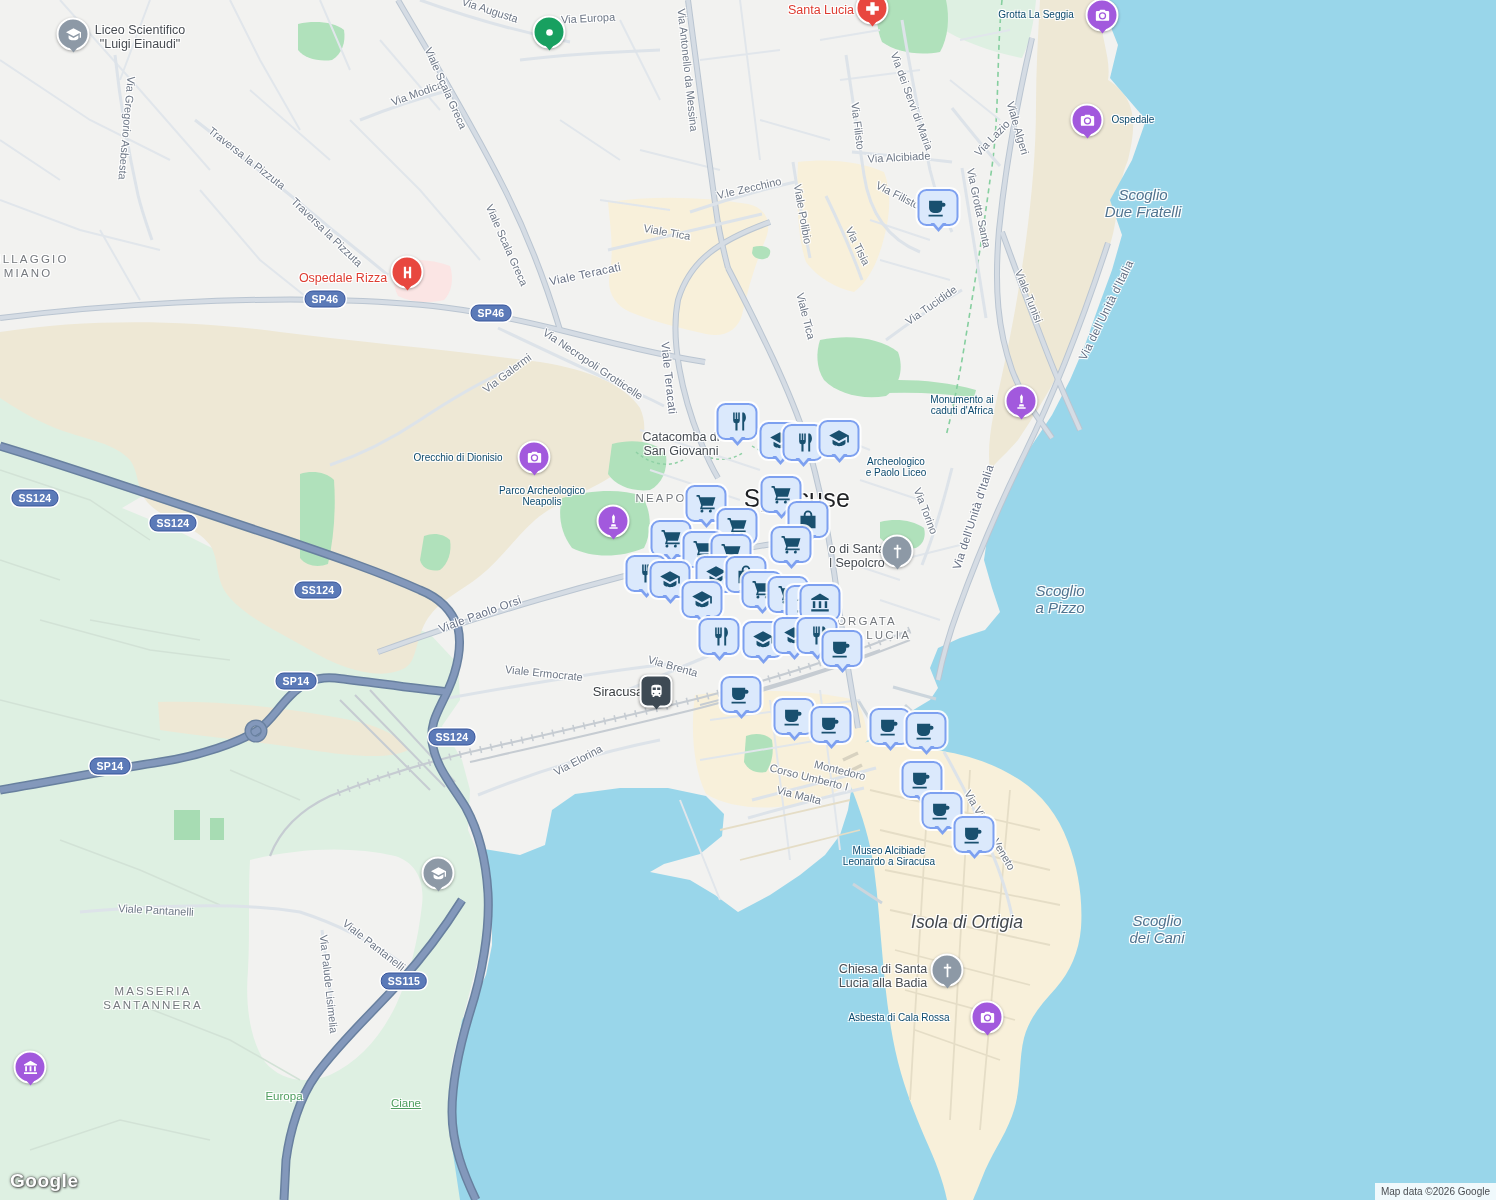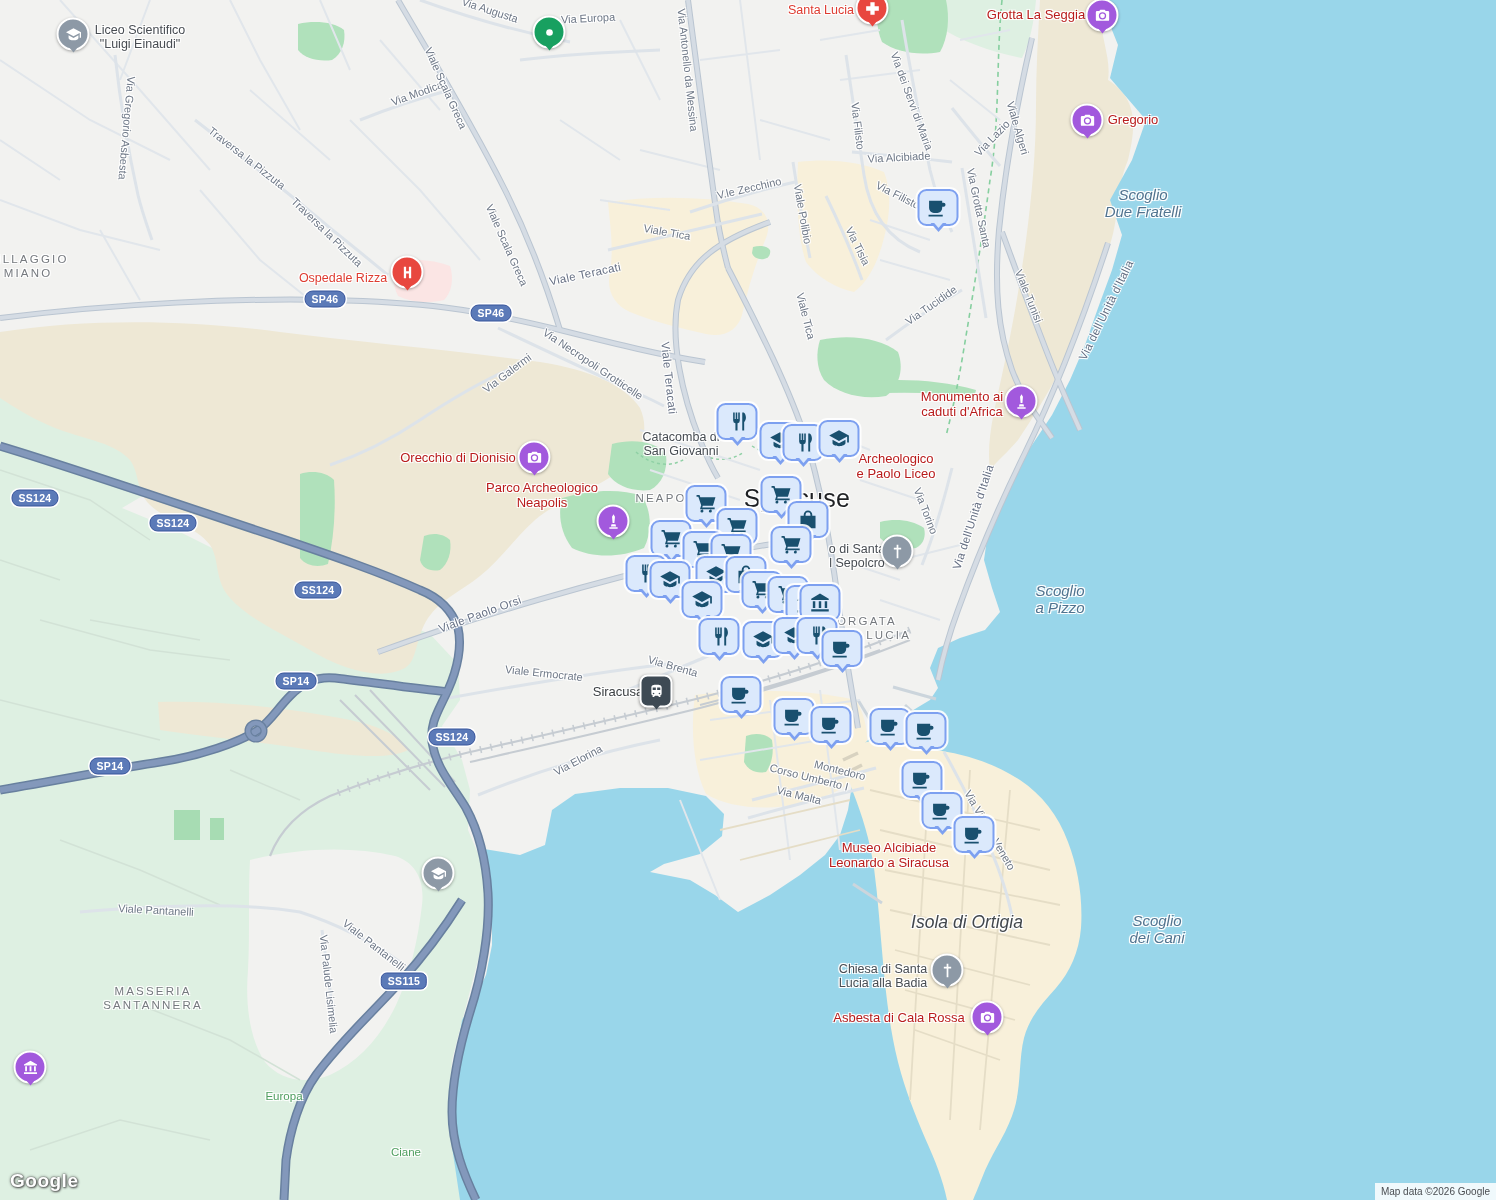--- a/index.html
+++ b/index.html
@@ -7,21 +7,21 @@
        font-family:"Liberation Sans",sans-serif;background:#f2f2f0;}
   #base{position:absolute;left:0;top:0;}
   .layer{position:absolute;left:0;top:0;width:100%;height:100%;pointer-events:none;}
   .lbl{position:absolute;transform:translate(-50%,-50%);white-space:nowrap;text-align:center;
        text-shadow:-1px -1px 0 #fff,1px -1px 0 #fff,-1px 1px 0 #fff,1px 1px 0 #fff,0 0 3px #fff;}
   .st{font-size:11px;color:#6e7887;font-weight:400;}
   .st-lg{font-size:11.5px;color:#667084;letter-spacing:.3px;}
   .loc{font-size:11.5px;color:#75797e;letter-spacing:2.2px;font-weight:500;line-height:1.25;}
   .city{font-size:25px;color:#1f2124;font-weight:500;letter-spacing:.3px;}
   .poi-dark{font-size:12.5px;color:#474c52;font-weight:500;line-height:1.14;}
-  .poi-purple{font-size:13px;color:#b91c1c;font-weight:500;line-height:1.14;}
+  .poi-purple{font-size:10px;color:#0c4a6e;font-weight:500;line-height:1.14;}
   .poi-red{font-size:12.5px;color:#de3b30;font-weight:500;line-height:1.14;}
   .water-lbl{font-size:15px;color:#50738f;font-style:italic;line-height:1.12;font-weight:400;}
   .island{font-size:17.5px;color:#42474c;font-style:italic;font-weight:500;}
   .green-lbl{font-size:11.5px;color:#4f9e5f;font-weight:500;}
   .station{font-size:13px;color:#3c4043;font-weight:500;}
   .shield{position:absolute;transform:translate(-50%,-50%);background:#5b7ab8;color:#fff;
           font-size:10.5px;font-weight:700;padding:1px 6px 2px;border-radius:8px;
           border:1px solid #37549b;box-shadow:0 0 0 1.5px #fff;letter-spacing:.3px;}
   .pin{position:absolute;width:37px;height:33px;background:#dbe9fc;border:2px solid #7da0f0;
        border-radius:9px;display:flex;align-items:center;justify-content:center;
@@ -243,21 +243,21 @@
       <div class="lbl poi-red" style="left: 821px; top: 10px;">
         <div>Santa Lucia</div>
       </div>
       <div class="lbl poi-red" style="left: 343px; top: 278px;">
         <div>Ospedale Rizza</div>
       </div>
       <div class="lbl poi-purple" style="left: 1036px; top: 15px;">
         <div>Grotta La Seggia</div>
       </div>
       <div class="lbl poi-purple" style="left: 1133px; top: 120px;">
-        <div>Gregorio</div>
+        <div>Ospedale</div>
       </div>
       <div class="lbl water-lbl" style="left: 1143px; top: 204px;">
         <div>Scoglio</div>
         <div>Due Fratelli</div>
       </div>
       <div class="lbl water-lbl" style="left: 1060px; top: 600px;">
         <div>Scoglio</div>
         <div>a Pizzo</div>
       </div>
       <div class="lbl water-lbl" style="left: 1157px; top: 930px;">
@@ -314,32 +314,32 @@
       <div class="lbl poi-dark" style="left: 883px; top: 976px;">
         <div>Chiesa di Santa</div>
         <div>Lucia alla Badia</div>
       </div>
       <div class="lbl poi-purple" style="left: 899px; top: 1018px;">
         <div>Asbesta di Cala Rossa</div>
       </div>
       <div class="lbl green-lbl" style="left: 284px; top: 1096px;">
         <div>Europa</div>
       </div>
-      <div class="lbl green-lbl" style="left: 406px; top: 1152px;">
+      <div class="lbl green-lbl" style="left: 406px; top: 1103px; text-decoration: underline;">
         <div>Ciane</div>
       </div>
       <div class="shield" style="left: 325px; top: 299px;">SP46</div>
       <div class="shield" style="left: 491px; top: 313px;">SP46</div>
       <div class="shield" style="left: 35px; top: 498px;">SS124</div>
       <div class="shield" style="left: 173px; top: 523px;">SS124</div>
       <div class="shield" style="left: 318px; top: 590px;">SS124</div>
       <div class="shield" style="left: 452px; top: 737px;">SS124</div>
       <div class="shield" style="left: 296px; top: 681px;">SP14</div>
       <div class="shield" style="left: 110px; top: 766px;">SP14</div>
-      <div class="shield" style="left: 404px; top: 981px; border-radius: 6px;">SS115</div>
+      <div class="shield" style="left: 404px; top: 981px;">SS115</div>
     </div>
   <div id="markers" class="layer">
       <div class="pin" style="left: 938px; top: 226px;">
         <svg viewBox="0 0 24 24">
           <path d="M1.8 4.4h15v8.3a5.5 5.5 0 0 1-5.5 5.5H7.3a5.5 5.5 0 0 1-5.5-5.5V4.4zm15 2.2v4.4h1.6a2.2 2.2 0 1 0 0-4.4h-1.6zM1.2 20.2h16.2v2H1.2z" fill-rule="evenodd"></path>
         </svg>
       </div>
       <div class="pin" style="left: 737px; top: 440px;">
         <svg viewBox="0 0 24 24">
           <path d="M7.6 1.8h1.8v7.4h1.1V1.8h1.8v7.4h1.1V1.8h1.8v9a3.4 3.4 0 0 1-2.6 3.3v8.1h-2.4v-8.1a3.4 3.4 0 0 1-2.6-3.3v-9zm12.1 0c1.5 1 2.5 3.2 2.5 5.7 0 2.2-.8 4.1-2 5v9.7h-2.2V1.8h1.7z" fill-rule="evenodd"></path>

